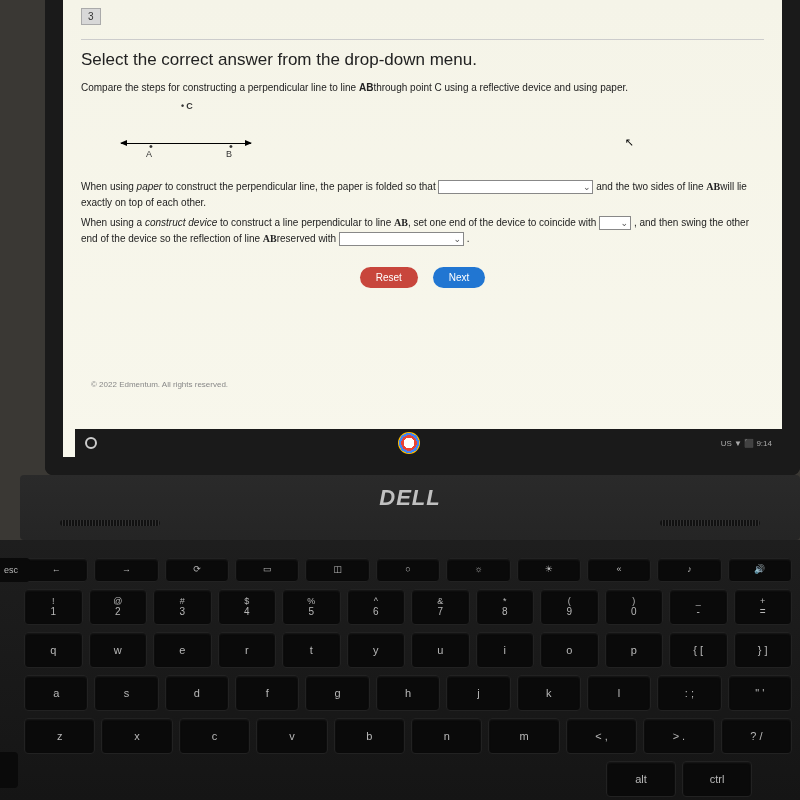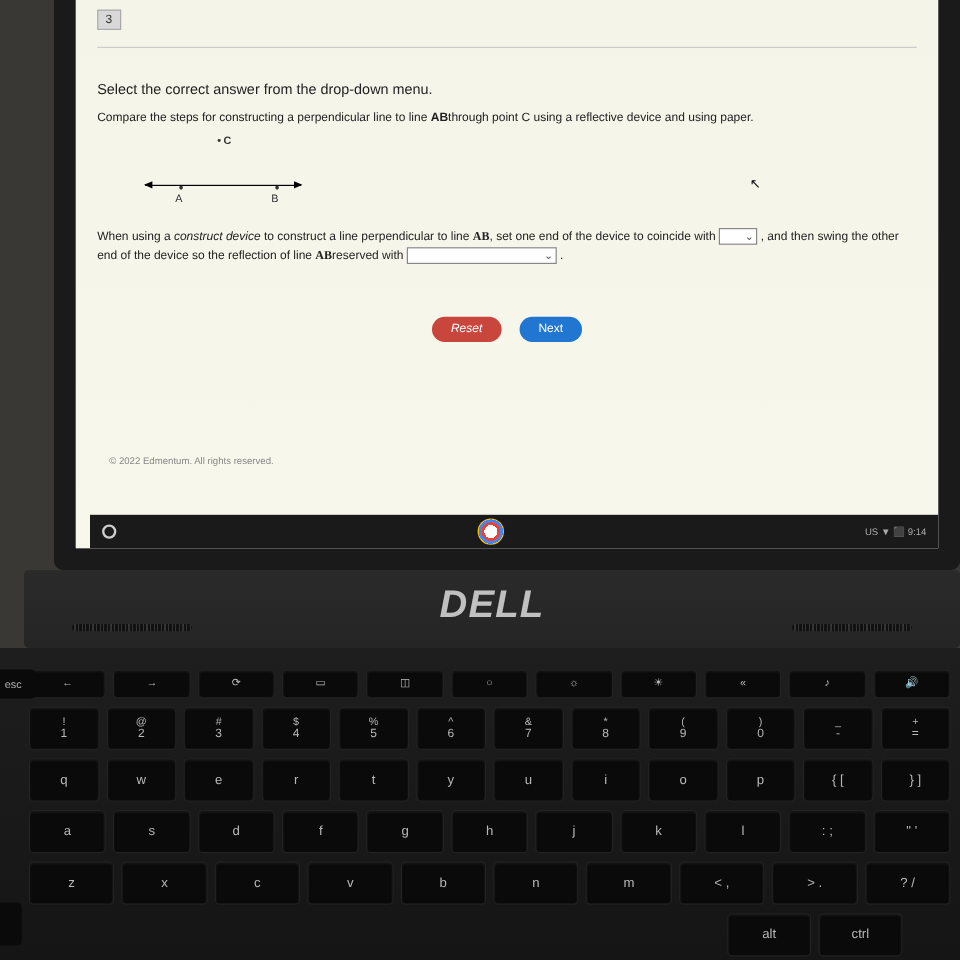--- a/index.html
+++ b/index.html
@@ -32,22 +32,22 @@
     }
     .question-badge {
       display: inline-block;
       background: #d8d8d8;
       border: 1px solid #aaa;
       padding: 2px 6px;
       font-size: 10px;
       margin-bottom: 8px;
     }
     .instruction {
-      font-size: 12px;
-      margin: 27px 0 12px 0;
+      font-size: 17px;
+      margin: 10px 0 12px 0;
       color: #222;
     }
     .question-text {
       font-size: 10px;
       margin-bottom: 6px;
       color: #222;
     }
     .diagram {
       margin: 8px 0 18px 40px;
       position: relative;
@@ -129,22 +129,22 @@
     .btn {
       display: inline-block;
       padding: 5px 16px;
       border-radius: 14px;
       font-size: 10px;
       color: #fff;
       margin: 0 6px;
       border: none;
       cursor: pointer;
     }
-    .btn-reset { background: #c8463c; font-style: italic; }
-    .btn-next { background: #2176d2; margin-top: 22px; }
+    .btn-reset { background: #c8463c; }
+    .btn-next { background: #2176d2; }
     .copyright {
       position: absolute;
       bottom: 38px;
       left: 28px;
       font-size: 8px;
       color: #888;
     }
     .taskbar {
       position: absolute;
       bottom: 0;
@@ -172,21 +172,21 @@
       left: 20px;
       right: 0;
       height: 65px;
       background: linear-gradient(180deg, #2a2a2a 0%, #252525 100%);
       border-radius: 4px;
       text-align: center;
       padding-top: 10px;
     }
     .dell-logo {
       color: #c0c0c0;
-      font-size: 32px;
+      font-size: 22px;
       font-weight: bold;
       letter-spacing: 1px;
       font-style: italic;
     }
     .speaker {
       position: absolute;
       width: 100px;
       height: 6px;
       background: repeating-linear-gradient(90deg, #111 0 2px, #333 2px 3px);
       border-radius: 3px;
@@ -254,20 +254,25 @@
     <div class="diagram">
       <div class="point-c">C</div>
       <div class="line-ab"></div>
       <div class="dot-a">•</div>
       <div class="dot-b">•</div>
       <div class="pt-a">A</div>
       <div class="pt-b">B</div>
       <div class="cursor">↖</div>
     </div>
 
+    <div class="paragraph">
+      <span>When using </span><em>paper</em><span> to construct the perpendicular line, the paper is folded so that </span>
+      <span class="dropdown dd1"></span>
+      <span> and the two sides of line </span><strong>AB</strong><span>will lie exactly on top of each other.</span>
+    </div>
 
     <div class="paragraph">
       <span>When using a </span><em>construct device</em><span> to construct a line perpendicular to line </span><strong>AB</strong><span>, set one end of the device to coincide with </span>
       <span class="dropdown dd2"></span>
       <span> , and then swing the other end of the device so the reflection of line </span><strong>AB</strong><span>reserved with </span>
       <span class="dropdown dd3"></span>
       <span> .</span>
     </div>
 
     <div class="buttons">

